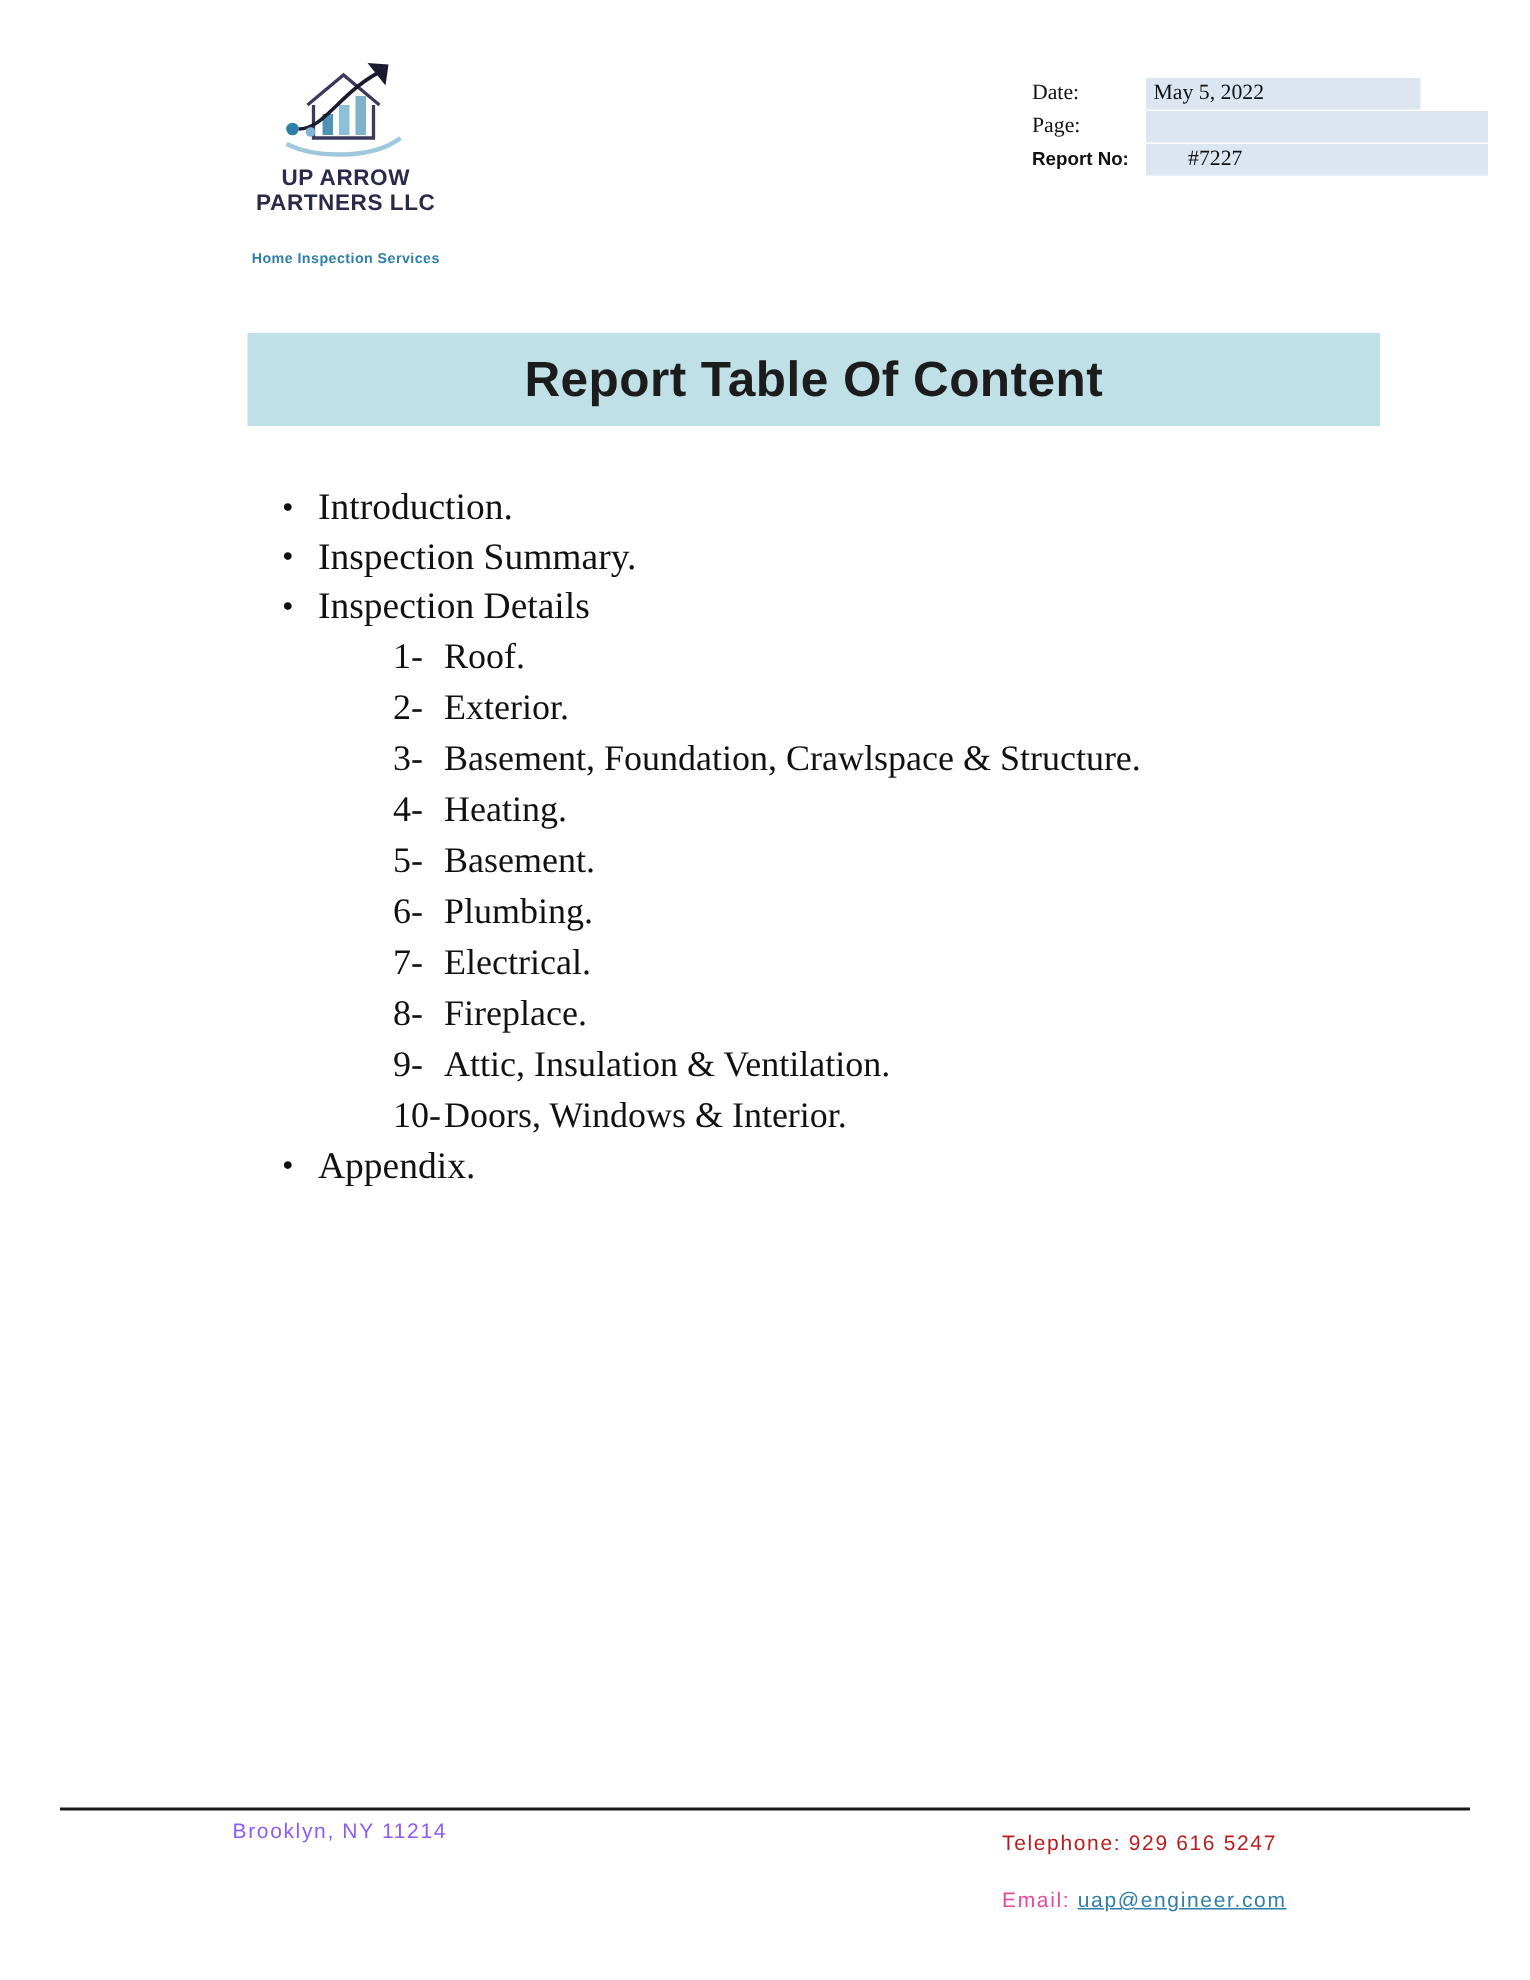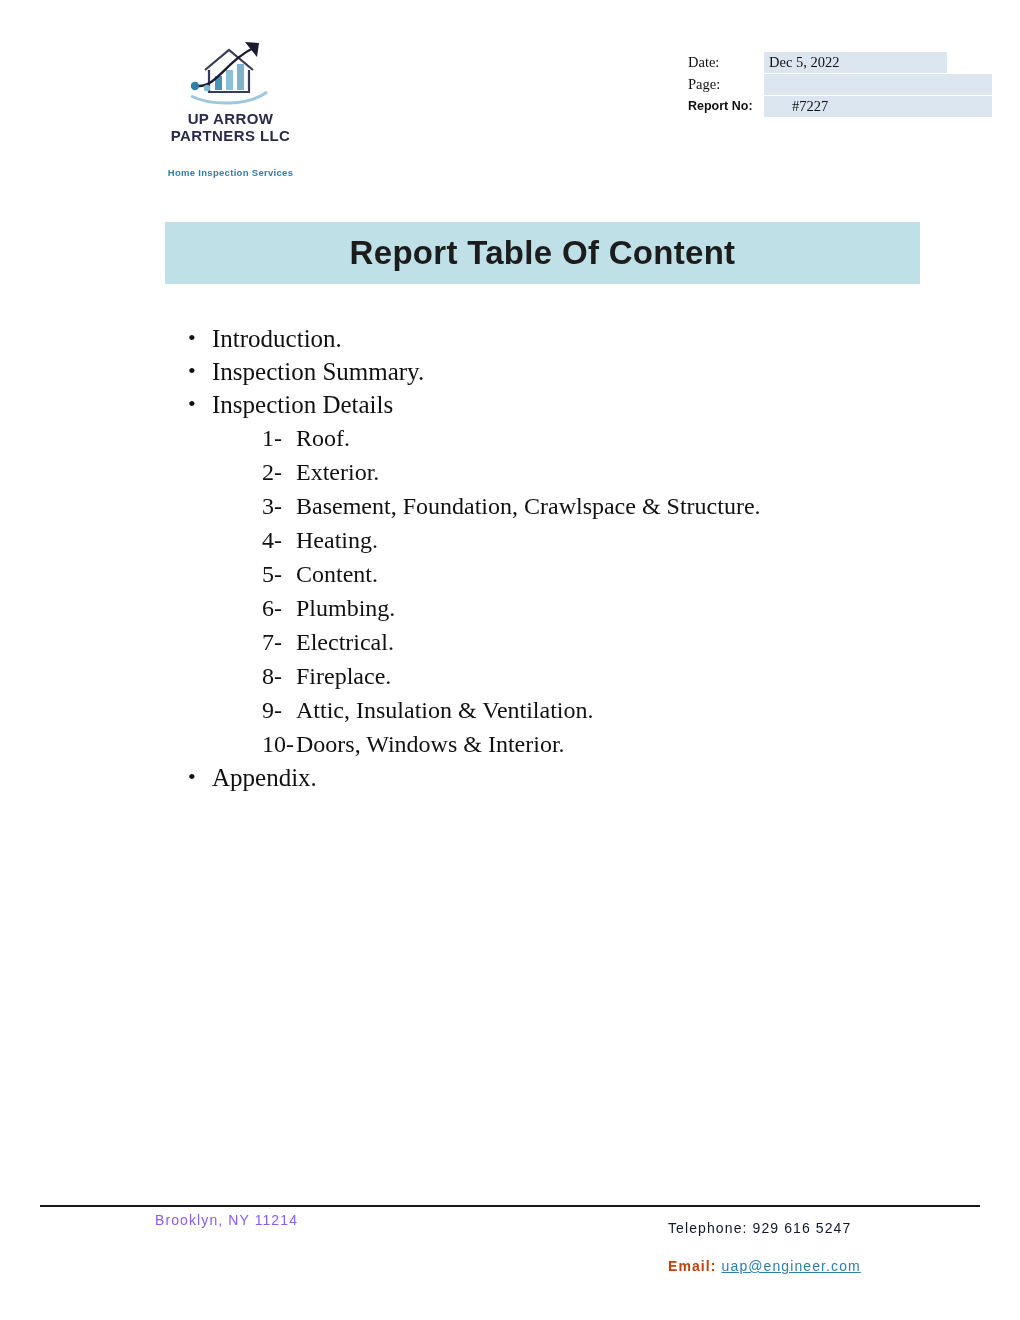--- a/index.html
+++ b/index.html
@@ -189,38 +189,37 @@
     letter-spacing: 1.1px;
     color: #8b5cf6;
   }
   .footer-tel {
     position: absolute;
     left: 668px;
     top: 1220px;
     font-family: "Liberation Sans", sans-serif;
     font-size: 14px;
     letter-spacing: 1.1px;
-    color: #0f172a;
+    color: #b91c1c;
   }
   .footer-email {
     position: absolute;
     left: 668px;
     top: 1258px;
     font-family: "Liberation Sans", sans-serif;
     font-size: 14px;
     letter-spacing: 1.1px;
     color: #2f7fa8;
   }
   .footer-email .mail-link {
     color: #2f7fa8;
     text-decoration: underline;
   }
   .footer-email .lbl {
-    color: #c2410c;
-    font-weight: bold;
+    color: #ec4899;
   }
 </style>
 </head>
 <body>
 
 <div class="page">
 
   <div class="header">
 
     <div class="logo-block">
@@ -243,21 +242,21 @@
           <path d="M20 66 C40 76 78 76 96 62" fill="none" stroke="#9ec9dd" stroke-width="3"></path>
         </svg>
       </div>
       <div class="logo-name">UP ARROW PARTNERS LLC</div>
       <div class="logo-sub">Home Inspection Services</div>
     </div>
 
     <div class="meta">
       <div class="meta-row">
         <div class="meta-label">Date:</div>
-        <div class="meta-value short">Dec 5, 2022</div>
+        <div class="meta-value short">May 5, 2022</div>
       </div>
       <div class="meta-row">
         <div class="meta-label">Page:</div>
         <div class="meta-value mid"></div>
       </div>
       <div class="meta-row">
         <div class="meta-label bold">Report No:</div>
         <div class="meta-value mid">#7227</div>
       </div>
     </div>
@@ -286,21 +285,21 @@
           <li class="sub-item">
             <span class="sub-num">2-</span><span>Exterior.</span>
           </li>
           <li class="sub-item">
             <span class="sub-num">3-</span><span>Basement, Foundation, Crawlspace &amp; Structure.</span>
           </li>
           <li class="sub-item">
             <span class="sub-num">4-</span><span>Heating.</span>
           </li>
           <li class="sub-item">
-            <span class="sub-num">5-</span><span>Content.</span>
+            <span class="sub-num">5-</span><span>Basement.</span>
           </li>
           <li class="sub-item">
             <span class="sub-num">6-</span><span>Plumbing.</span>
           </li>
           <li class="sub-item">
             <span class="sub-num">7-</span><span>Electrical.</span>
           </li>
           <li class="sub-item">
             <span class="sub-num">8-</span><span>Fireplace.</span>
           </li>

